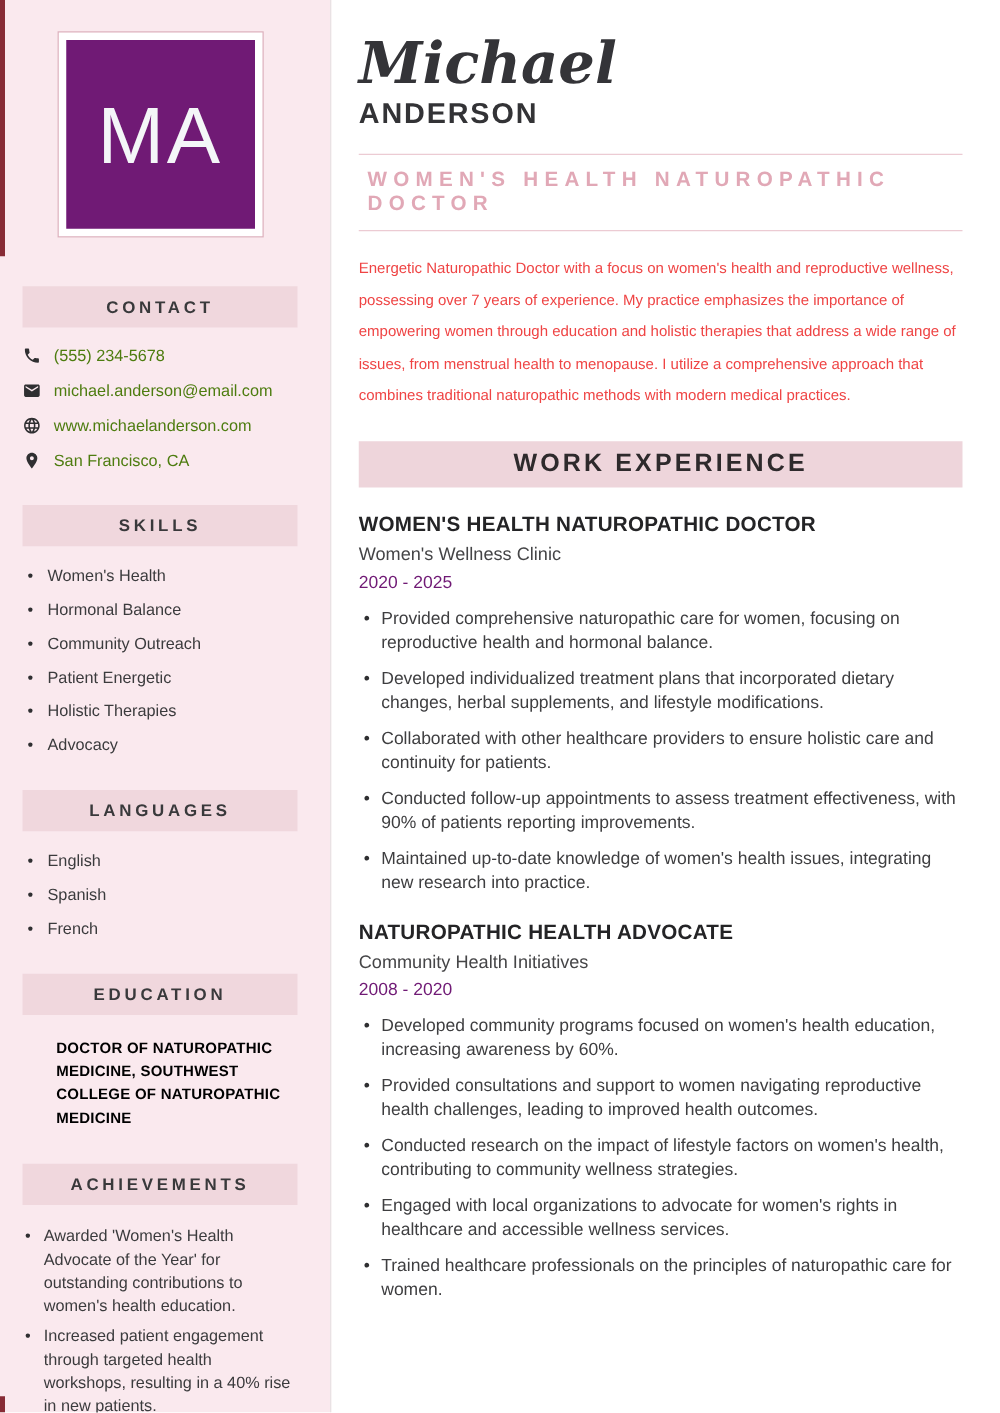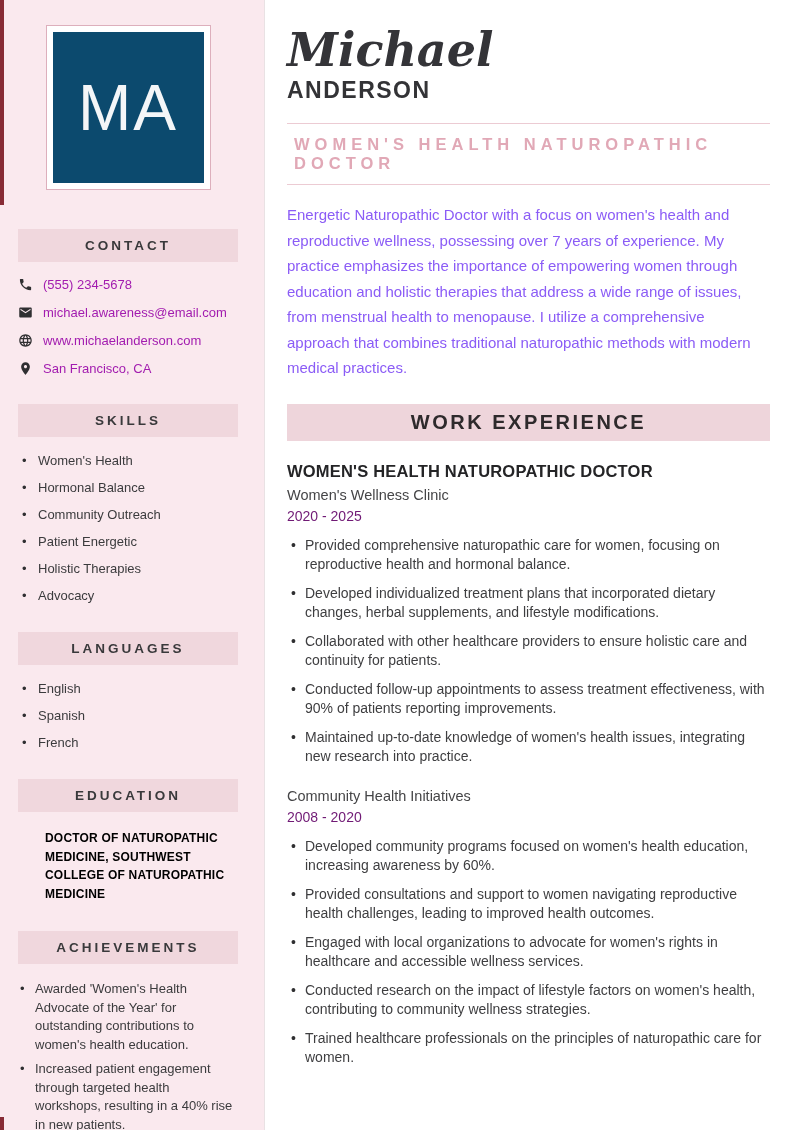--- a/index.html
+++ b/index.html
@@ -18,38 +18,38 @@
   .sidebar {
     width:265px; min-width:265px; height:1130px;
     background:#fae9ee; border-right:1px solid #e9e2e4;
     padding:0 26px 0 18px;
   }
   .avatar-frame {
     width:165px; height:165px; margin:25px auto 0;
     border:1px solid #ddafbc; background:#ffffff; padding:6px;
   }
   .avatar-box {
-    width:100%; height:100%; background:#0c4a6e;
+    width:100%; height:100%; background:#701a75;
     display:flex; align-items:center; justify-content:center;
   }
   .avatar-initials {
     color:#f4f6f8; font-size:64px; letter-spacing:2px; font-weight:400;
     font-family:"Liberation Sans","DejaVu Sans",sans-serif;
   }
   .side-band {
     background:#f0d7dd; height:33px; margin-top:28px;
     display:flex; align-items:center; justify-content:center;
     font-size:13.5px; font-weight:bold; letter-spacing:3px; color:#39393b;
   }
   .side-band.first { margin-top:39px; }
   .contact-list { margin-top:15px; }
   .contact-row { display:flex; align-items:center; margin-bottom:13px; }
   .contact-row .cicon { width:15px; height:15px; margin-right:10px; flex:0 0 15px; color:#2f2f31; }
   .contact-row .cicon svg { width:15px; height:15px; display:block; fill:currentColor; }
-  .contact-text { font-size:13px; color:#a21caf; }
+  .contact-text { font-size:13px; color:#4d7c0f; }
 
   ul.side-list { list-style:none; margin-top:16px; }
   ul.side-list li {
     position:relative; padding-left:20px; font-size:13px; color:#3b3b3d;
     margin-bottom:11px; line-height:16px;
   }
   ul.side-list li::before {
     content:"•"; position:absolute; left:4px; top:0; color:#2f2f31; font-size:13px;
   }
   .education-text {
@@ -74,21 +74,21 @@
   .name-last {
     font-size:23px; font-weight:bold; letter-spacing:1.5px; color:#333336; margin-top:1px;
   }
   .title-banner {
     margin-top:19px; border-top:1px solid #eccbd3; border-bottom:1px solid #eccbd3;
     padding:11px 0 11px 7px;
   }
   .title-banner-text {
     font-size:16.5px; font-weight:bold; letter-spacing:5px; color:#e1a8b6;
   }
-  .summary { margin-top:17px; font-size:15px; line-height:25.5px; color:#8b5cf6; }
+  .summary { margin-top:17px; font-size:12px; line-height:25.5px; color:#ef4444; }
 
   .work-band {
     margin-top:23px; background:#eed5db; height:37px;
     display:flex; align-items:center; justify-content:center;
     font-size:20px; font-weight:bold; letter-spacing:2.5px; color:#2e2a2c;
   }
   .job { margin-top:21px; }
   .job-title { font-size:16.5px; font-weight:bold; color:#242426; letter-spacing:0.2px; }
   .job-company { font-size:14.5px; color:#454547; margin-top:6px; }
   .job-dates { font-size:14px; color:#701a75; margin-top:5px; }
@@ -127,21 +127,21 @@
             </svg>
         </span>
         <span class="contact-text">(555) 234-5678</span>
       </div>
       <div class="contact-row">
         <span class="cicon">
           <svg viewBox="0 0 24 24">
               <path d="M20 4H4c-1.1 0-2 .9-2 2v12c0 1.1.9 2 2 2h16c1.1 0 2-.9 2-2V6c0-1.1-.9-2-2-2zm0 4-8 5-8-5V6l8 5 8-5v2z"></path>
             </svg>
         </span>
-        <span class="contact-text">michael.awareness@email.com</span>
+        <span class="contact-text">michael.anderson@email.com</span>
       </div>
       <div class="contact-row">
         <span class="cicon">
           <svg viewBox="0 0 24 24">
               <path d="M11.99 2C6.47 2 2 6.48 2 12s4.47 10 9.99 10C17.52 22 22 17.52 22 12S17.52 2 11.99 2zm6.93 6h-2.95c-.32-1.25-.78-2.45-1.38-3.56 1.84.63 3.37 1.91 4.33 3.56zM12 4.04c.83 1.2 1.48 2.53 1.91 3.96h-3.82c.43-1.43 1.08-2.76 1.91-3.96zM4.26 14C4.1 13.36 4 12.69 4 12s.1-1.36.26-2h3.38c-.08.66-.14 1.32-.14 2s.06 1.34.14 2H4.26zm.82 2h2.95c.32 1.25.78 2.45 1.38 3.56-1.84-.63-3.37-1.9-4.33-3.56zm2.95-8H5.08c.96-1.66 2.49-2.93 4.33-3.56C8.81 5.55 8.35 6.75 8.03 8zM12 19.96c-.83-1.2-1.48-2.53-1.91-3.96h3.82c-.43 1.43-1.08 2.76-1.91 3.96zM14.34 14H9.66c-.09-.66-.16-1.32-.16-2s.07-1.35.16-2h4.68c.09.65.16 1.32.16 2s-.07 1.34-.16 2zm.25 5.56c.6-1.11 1.06-2.31 1.38-3.56h2.95c-.96 1.65-2.49 2.93-4.33 3.56zM16.36 14c.08-.66.14-1.32.14-2s-.06-1.34-.14-2h3.38c.16.64.26 1.31.26 2s-.1 1.36-.26 2h-3.38z"></path>
             </svg>
         </span>
         <span class="contact-text">www.michaelanderson.com</span>
       </div>
       <div class="contact-row">
@@ -212,26 +212,27 @@
       <ul class="job-bullets">
         <li>Provided comprehensive naturopathic care for women, focusing on reproductive health and hormonal balance.</li>
         <li>Developed individualized treatment plans that incorporated dietary changes, herbal supplements, and lifestyle modifications.</li>
         <li>Collaborated with other healthcare providers to ensure holistic care and continuity for patients.</li>
         <li>Conducted follow-up appointments to assess treatment effectiveness, with 90% of patients reporting improvements.</li>
         <li>Maintained up-to-date knowledge of women's health issues, integrating new research into practice.</li>
       </ul>
     </div>
 
     <div class="job">
+      <div class="job-title">NATUROPATHIC HEALTH ADVOCATE</div>
       <div class="job-company">Community Health Initiatives</div>
       <div class="job-dates">2008 - 2020</div>
       <ul class="job-bullets">
         <li>Developed community programs focused on women's health education, increasing awareness by 60%.</li>
         <li>Provided consultations and support to women navigating reproductive health challenges, leading to improved health outcomes.</li>
+        <li>Conducted research on the impact of lifestyle factors on women's health, contributing to community wellness strategies.</li>
         <li>Engaged with local organizations to advocate for women's rights in healthcare and accessible wellness services.</li>
-        <li>Conducted research on the impact of lifestyle factors on women's health, contributing to community wellness strategies.</li>
         <li>Trained healthcare professionals on the principles of naturopathic care for women.</li>
 
       </ul>
     </div>
 
   </div>
 </div>
 
 </body></html>

